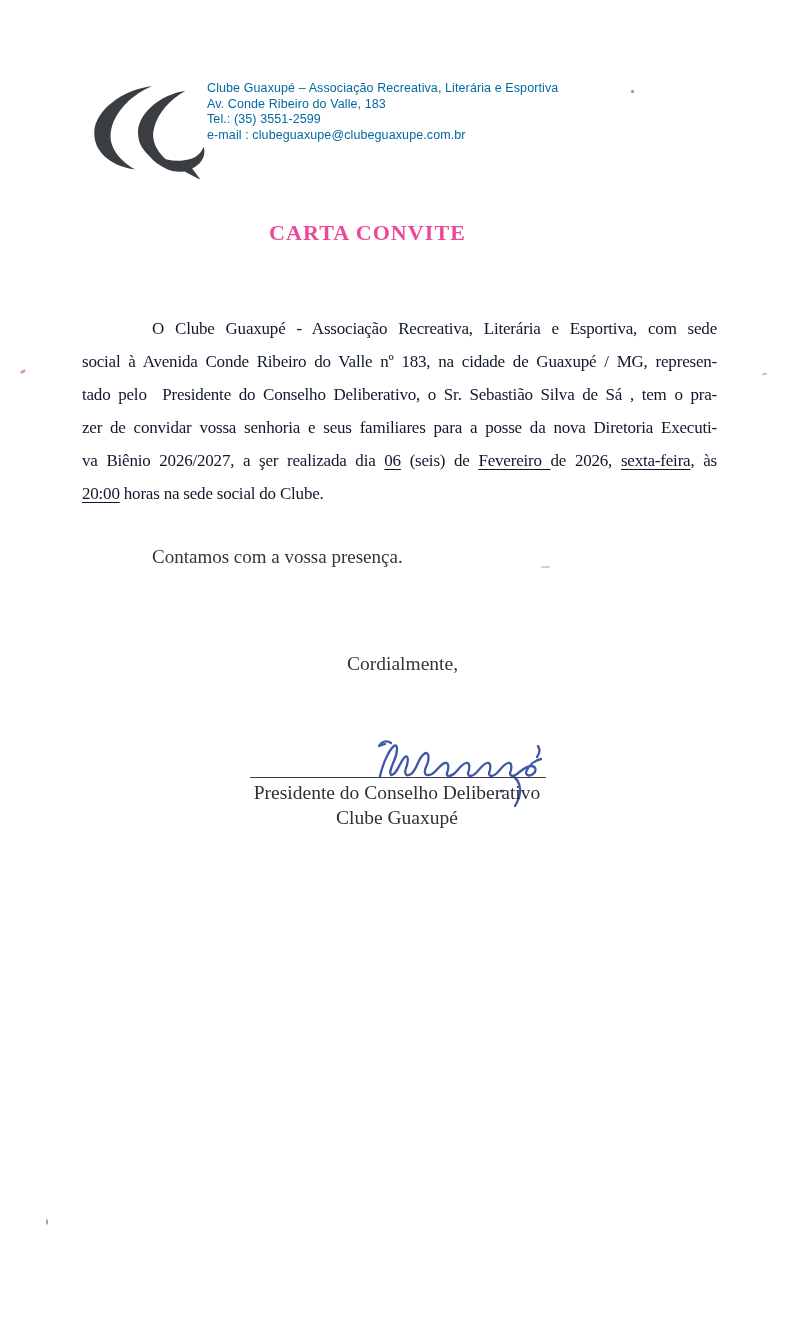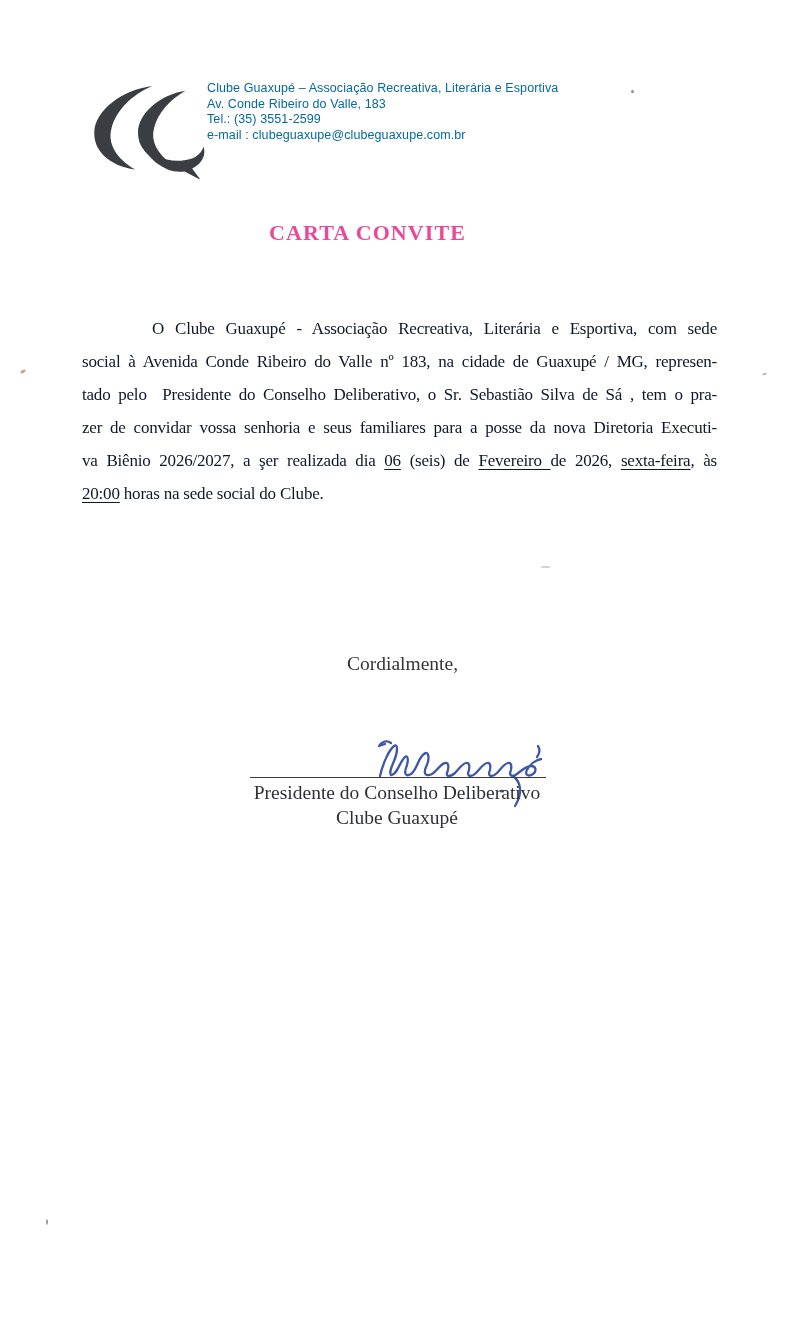--- a/index.html
+++ b/index.html
@@ -57,20 +57,21 @@
 
   <div class="body-block">
     <div class="jline first">O Clube Guaxupé - Associação Recreativa, Literária e Esportiva, com sede</div>
     <div class="jline">social à Avenida Conde Ribeiro do Valle nº 183, na cidade de Guaxupé / MG, represen-</div>
     <div class="jline">tado pelo &nbsp;Presidente do Conselho Deliberativo, o Sr. Sebastião Silva de Sá&nbsp;, tem o pra-</div>
     <div class="jline">zer de convidar vossa senhoria e seus familiares para a posse da nova Diretoria Executi-</div>
     <div class="jline"><span>va Biênio 2026/2027, a şer realizada dia </span><span class="u">06</span><span> (seis) de </span><span class="u">Fevereiro&nbsp;</span><span>de 2026, </span><span class="u">sexta-feira</span><span>, às</span></div>
     <div class="lastline"><span class="u">20:00</span><span> horas na sede social do Clube.</span></div>
   </div>
 
+  <div class="presence">Contamos com a vossa presença.</div>
   <div class="salutation">Cordialmente,</div>
 
   <svg class="sig-svg" width="185" height="85" viewBox="0 0 185 85">
     <g fill="none" stroke-width="2.3" stroke-linecap="round" stroke-linejoin="round">
       <path d="M19,13 C15,10 10,11 7,16 L13,14" stroke="#3f57a8"></path>
       <path d="M8,46 C11,33 17,20 22,16 C26,13 26,22 22,31 C19,38 17,43 19,45 C24,46 27,34 32,28 C36,23 37,30 34,38 C32,44 34,47 39,44 C45,40 46,28 52,24 C57,20 58,29 54,37 C51,44 54,47 60,44 C66,40 68,34 73,33 C77,32 77,38 75,43 C74,47 78,47 83,43 C87,39 90,34 94,33 C98,32 98,38 96,43 C96,47 100,47 104,43 C108,39 111,34 115,33 C119,32 119,38 117,43 C117,47 121,47 125,43 C129,39 132,34 136,33 C140,32 140,38 138,43 C138,46 141,47 145,44 C150,40 154,36 159,36 C164,36 165,41 161,44 C157,47 152,45 155,40 C158,34 164,30 169,29" stroke="#3f57a8"></path>
       <path d="M166,16 C168,19 168,23 165,27" stroke="#3f57a8"></path>
       <path d="M141,46 C149,52 151,63 143,76" stroke="#3f57a8"></path>
     </g>
     <circle cx="130" cy="61" r="1.6" fill="#3f57a8"></circle>

